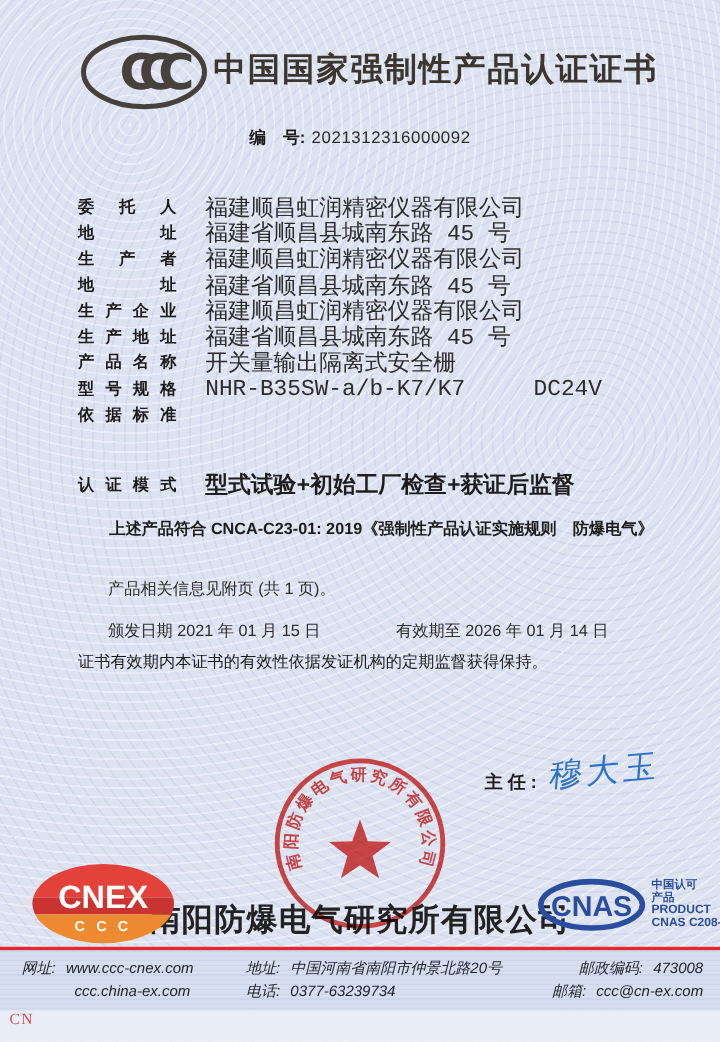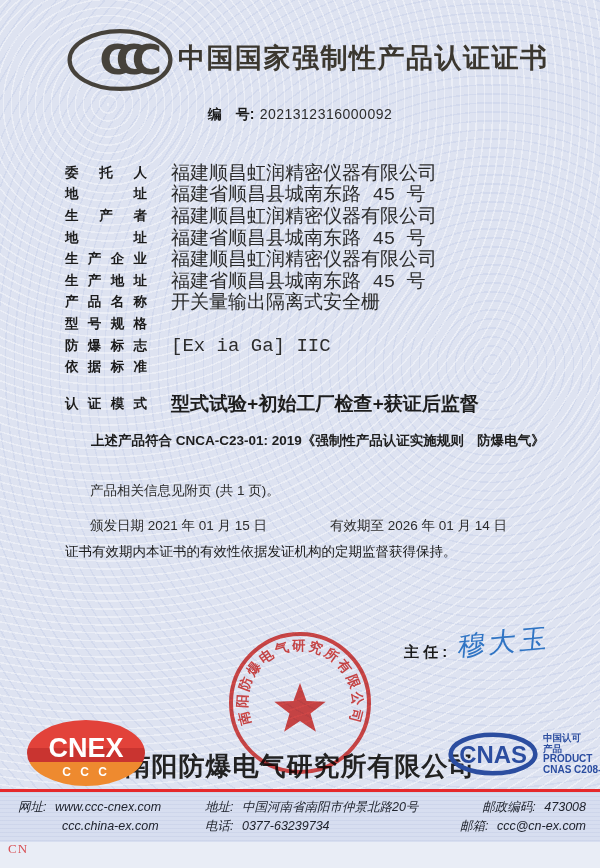--- a/index.html
+++ b/index.html
@@ -112,24 +112,21 @@
     <div class="frow">
       <span class="flabel">生产地址</span>
       <span class="fval">福建省顺昌县城南东路 45 号</span>
     </div>
     <div class="frow">
       <span class="flabel">产品名称</span>
       <span class="fval">开关量输出隔离式安全栅</span>
     </div>
     <div class="frow">
       <span class="flabel">型号规格</span>
-    </div>
-    <div class="frow">
-      <span class="flabel">防爆标志</span>
-      <span class="fval">[Ex ia Ga] IIC</span>
+      <span class="fval">NHR-B35SW-a/b-K7/K7     DC24V</span>
     </div>
     <div class="frow">
       <span class="flabel">依据标准</span>
     </div>
   </div>
 
   <div class="mode-row frow">
     <span class="flabel">认证模式</span>
     <span class="fval">型式试验+初始工厂检查+获证后监督</span>
   </div>

